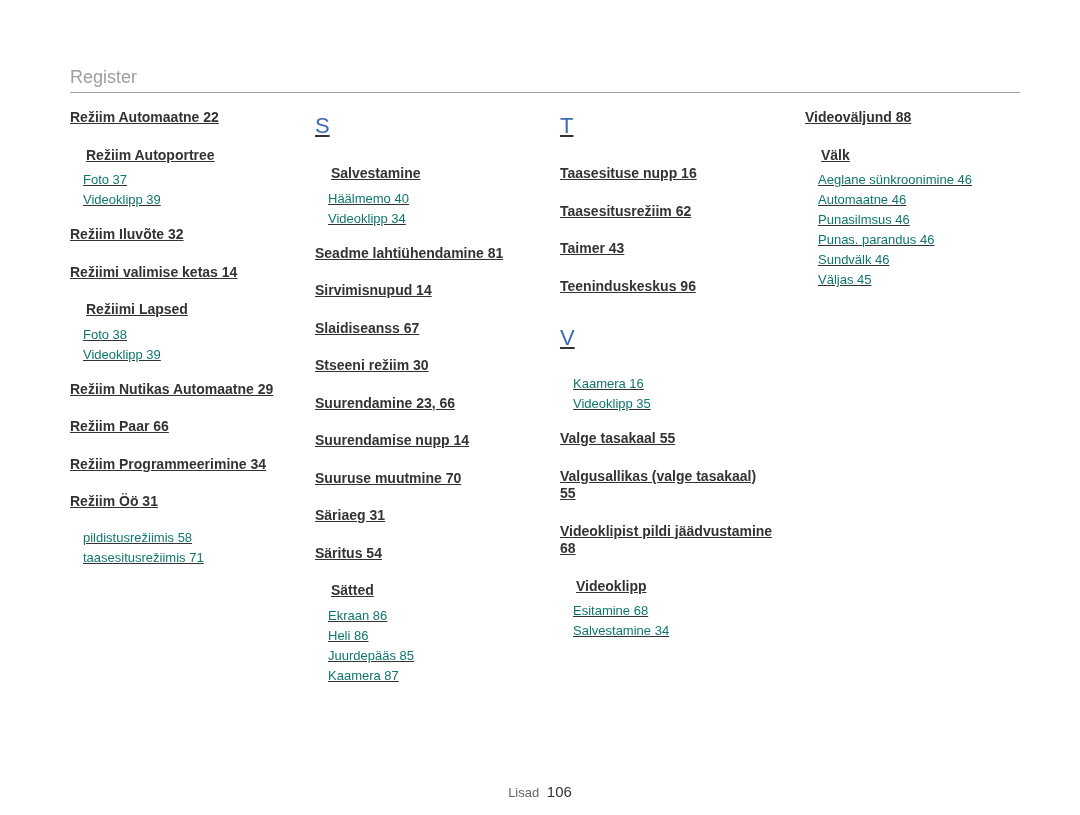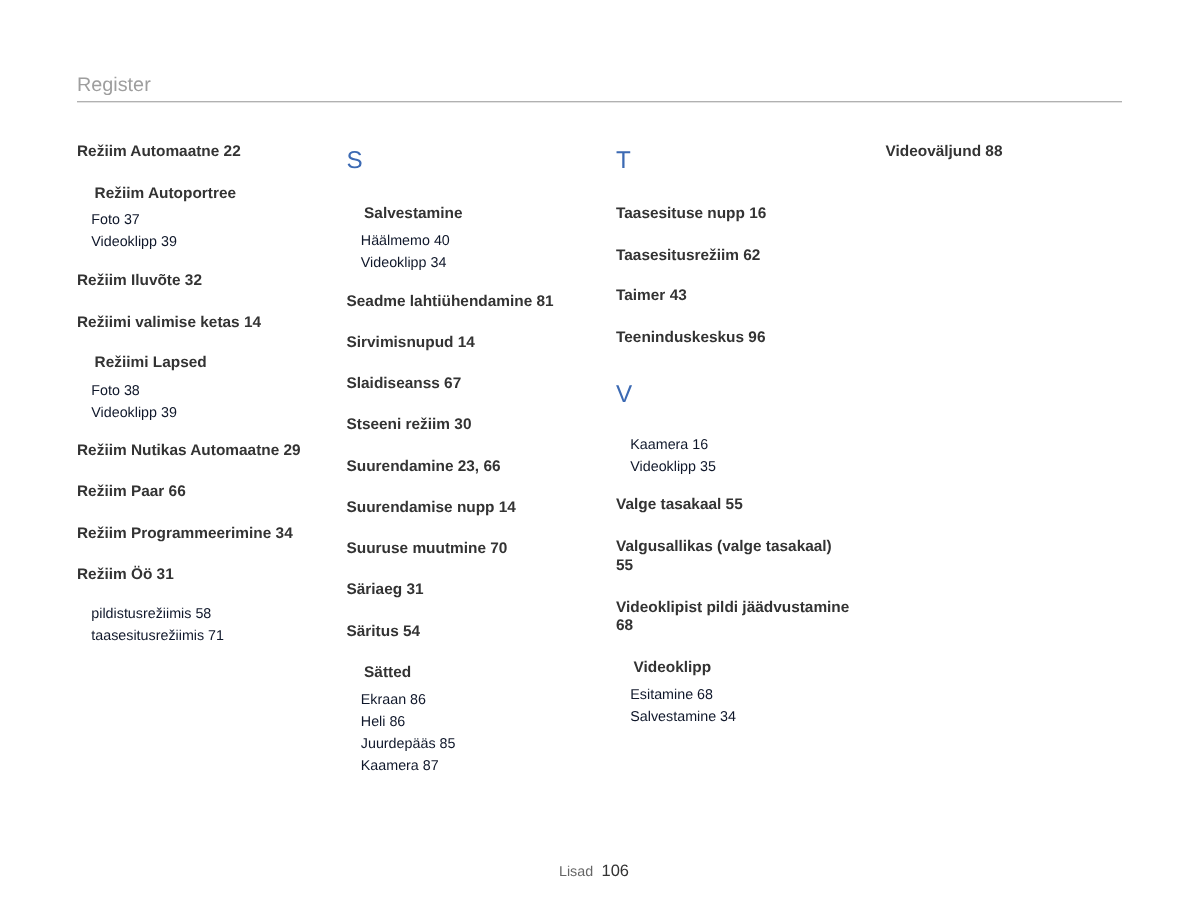--- a/index.html
+++ b/index.html
@@ -12,49 +12,50 @@
     padding: 68px 60px 0 70px;
     line-height: 1;
     position: relative;
   }
   .header-title {
     color: #9e9e9e;
     font-size: 18px;
     font-weight: 400;
     padding-bottom: 6px;
     border-bottom: 1px solid #9e9e9e;
-    margin-bottom: 36px;
+    margin-bottom: 16px;
   }
   .columns {
     display: flex;
     gap: 30px;
   }
   .col {
     flex: 1;
     font-size: 14px;
+    text-decoration: underline;
   }
   .letter {
     color: #3c6ab3;
     font-size: 22px;
     font-weight: 400;
     margin-bottom: 28px;
     margin-top: 6px;
   }
   .letter-gap {
     margin-top: 32px;
   }
   .head {
     font-weight: 700;
     color: #333;
     margin-bottom: 11px;
     line-height: 1.25;
   }
   .head.sp { margin-bottom: 9px; padding-left: 16px; }
   .sub {
-    color: #0f172a;
+    color: #0f766e;
     margin-bottom: 7px;
     padding-left: 13px;
     font-size: 13px;
   }
   .block { margin-bottom: 20px; }
   .footer {
     position: absolute;
     bottom: 16px;
     left: 0;
     width: 100%;
@@ -185,20 +186,29 @@
       <div class="head sp">Videoklipp</div>
       <div class="sub">Esitamine  68</div>
       <div class="sub">Salvestamine  34</div>
     </div>
   </div>
 
   <div class="col">
     <div class="block">
         <div class="head">Videoväljund  88</div>
       </div>
+    <div class="block">
+      <div class="head sp">Välk</div>
+      <div class="sub">Aeglane sünkroonimine  46</div>
+      <div class="sub">Automaatne  46</div>
+      <div class="sub">Punasilmsus  46</div>
+      <div class="sub">Punas. parandus  46</div>
+      <div class="sub">Sundvälk  46</div>
+      <div class="sub">Väljas  45</div>
+    </div>
   </div>
 
 </div>
 
 <div class="footer">
   <span>Lisad</span>
   <span class="num">106</span>
 </div>
 
 </body></html>

